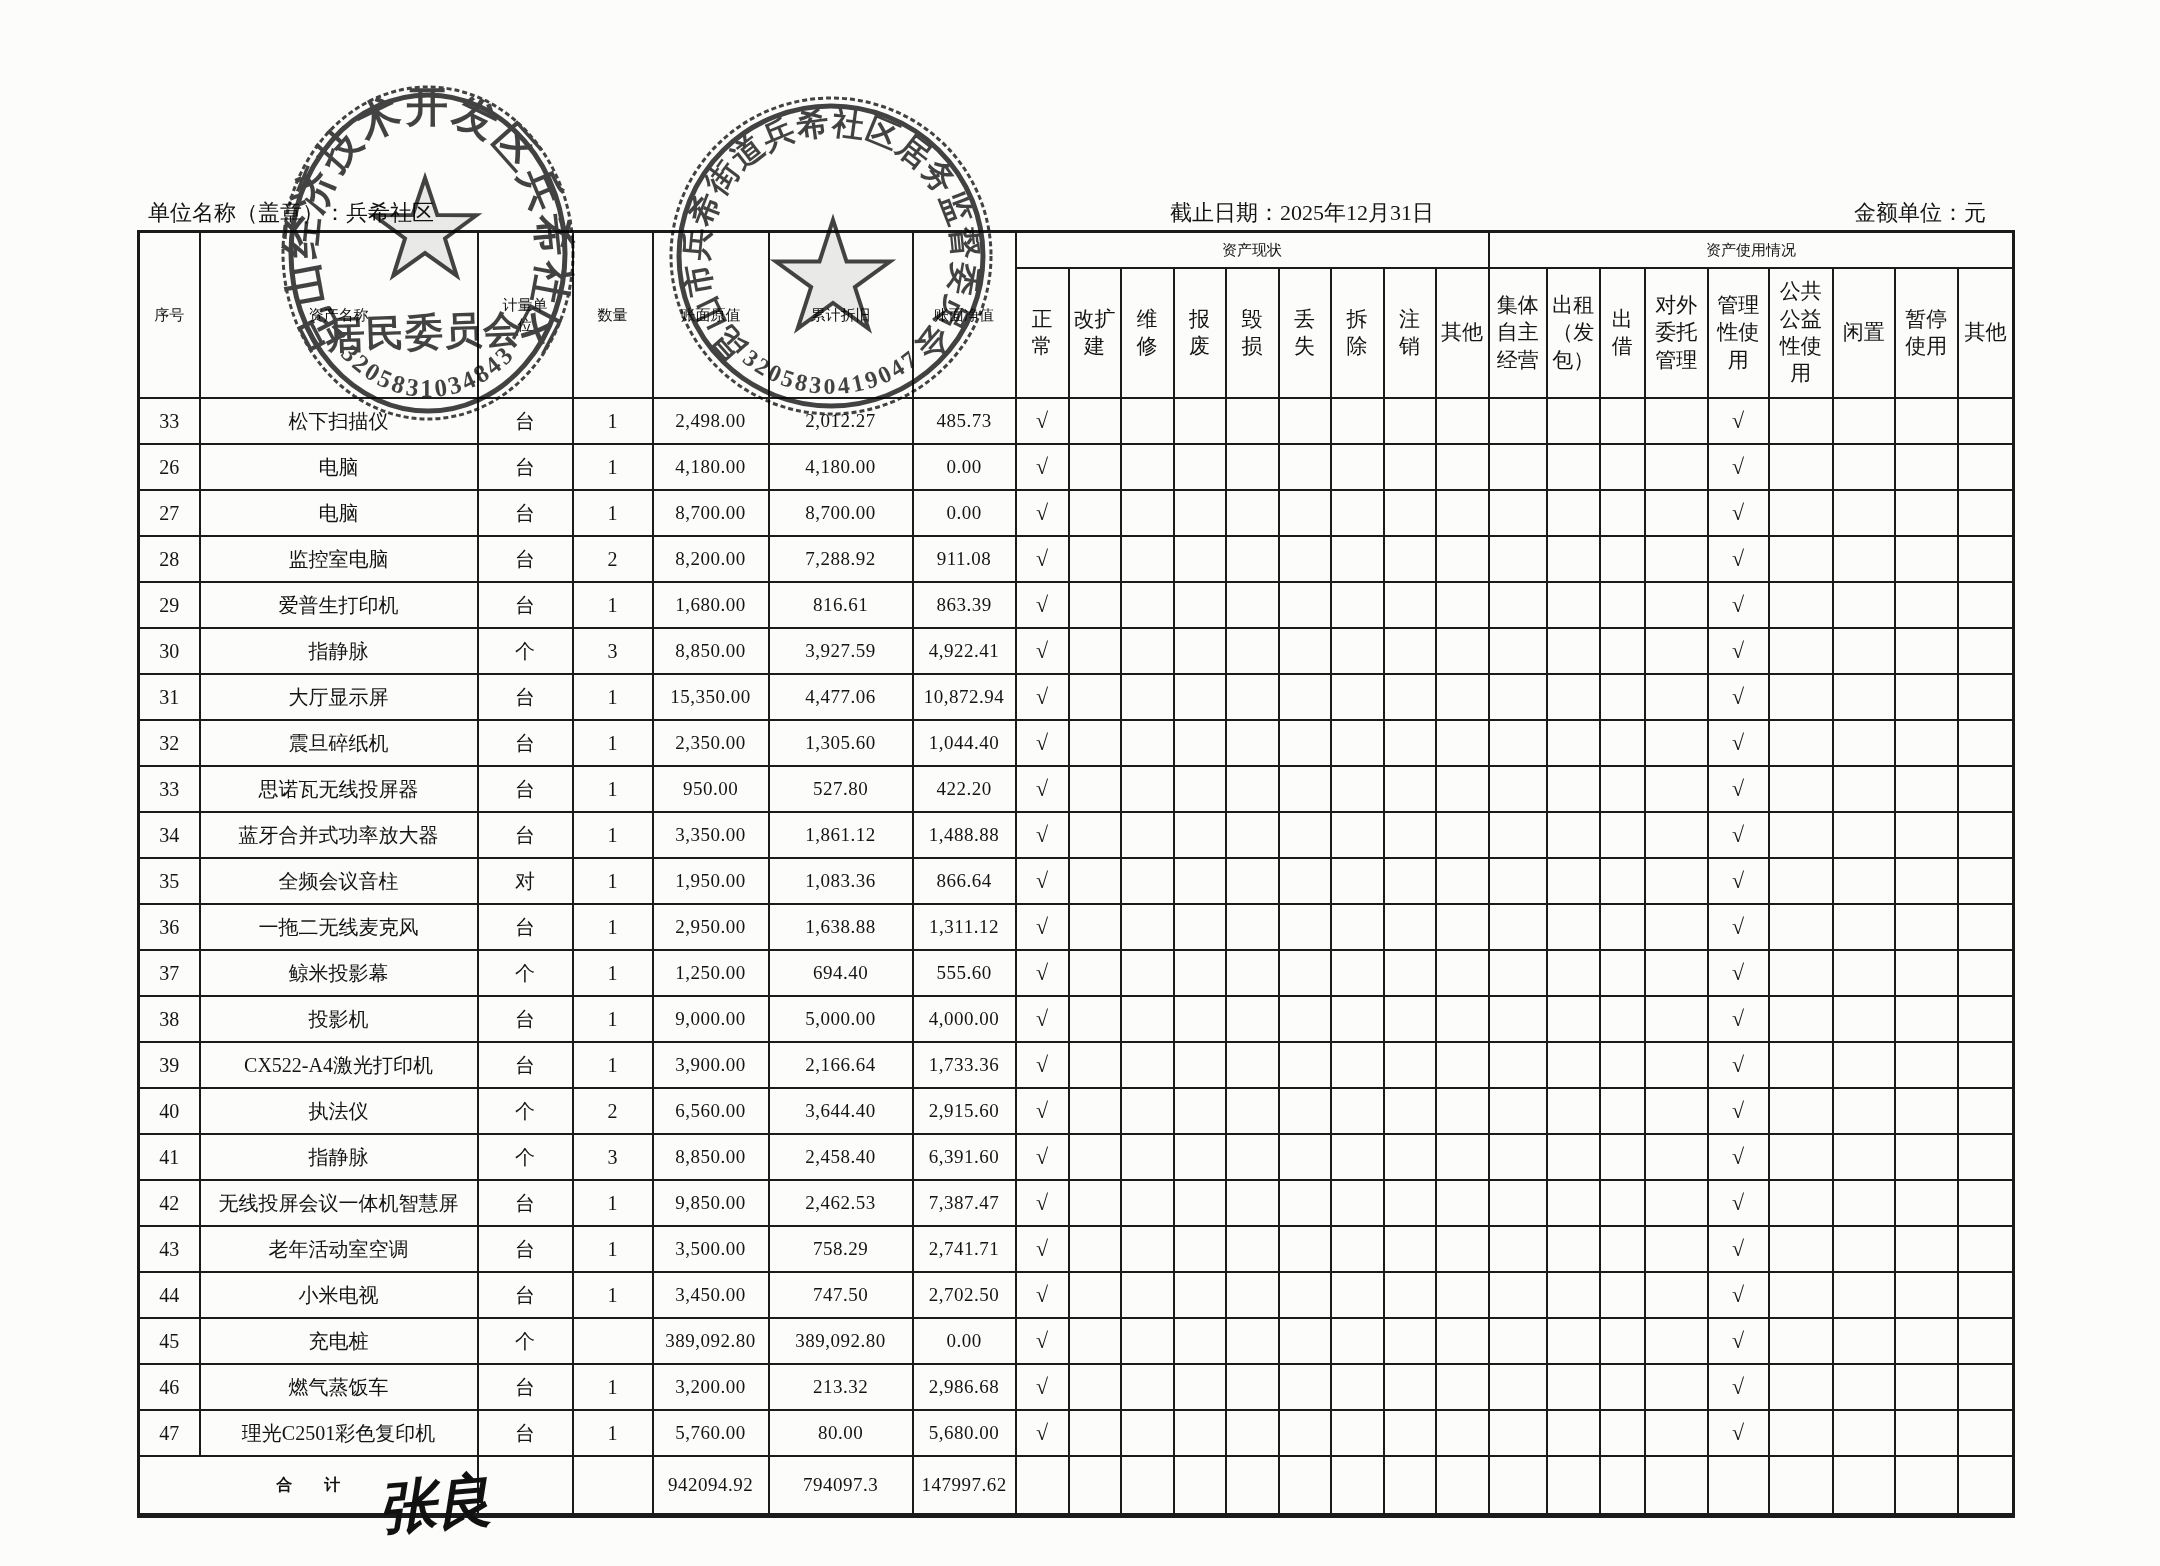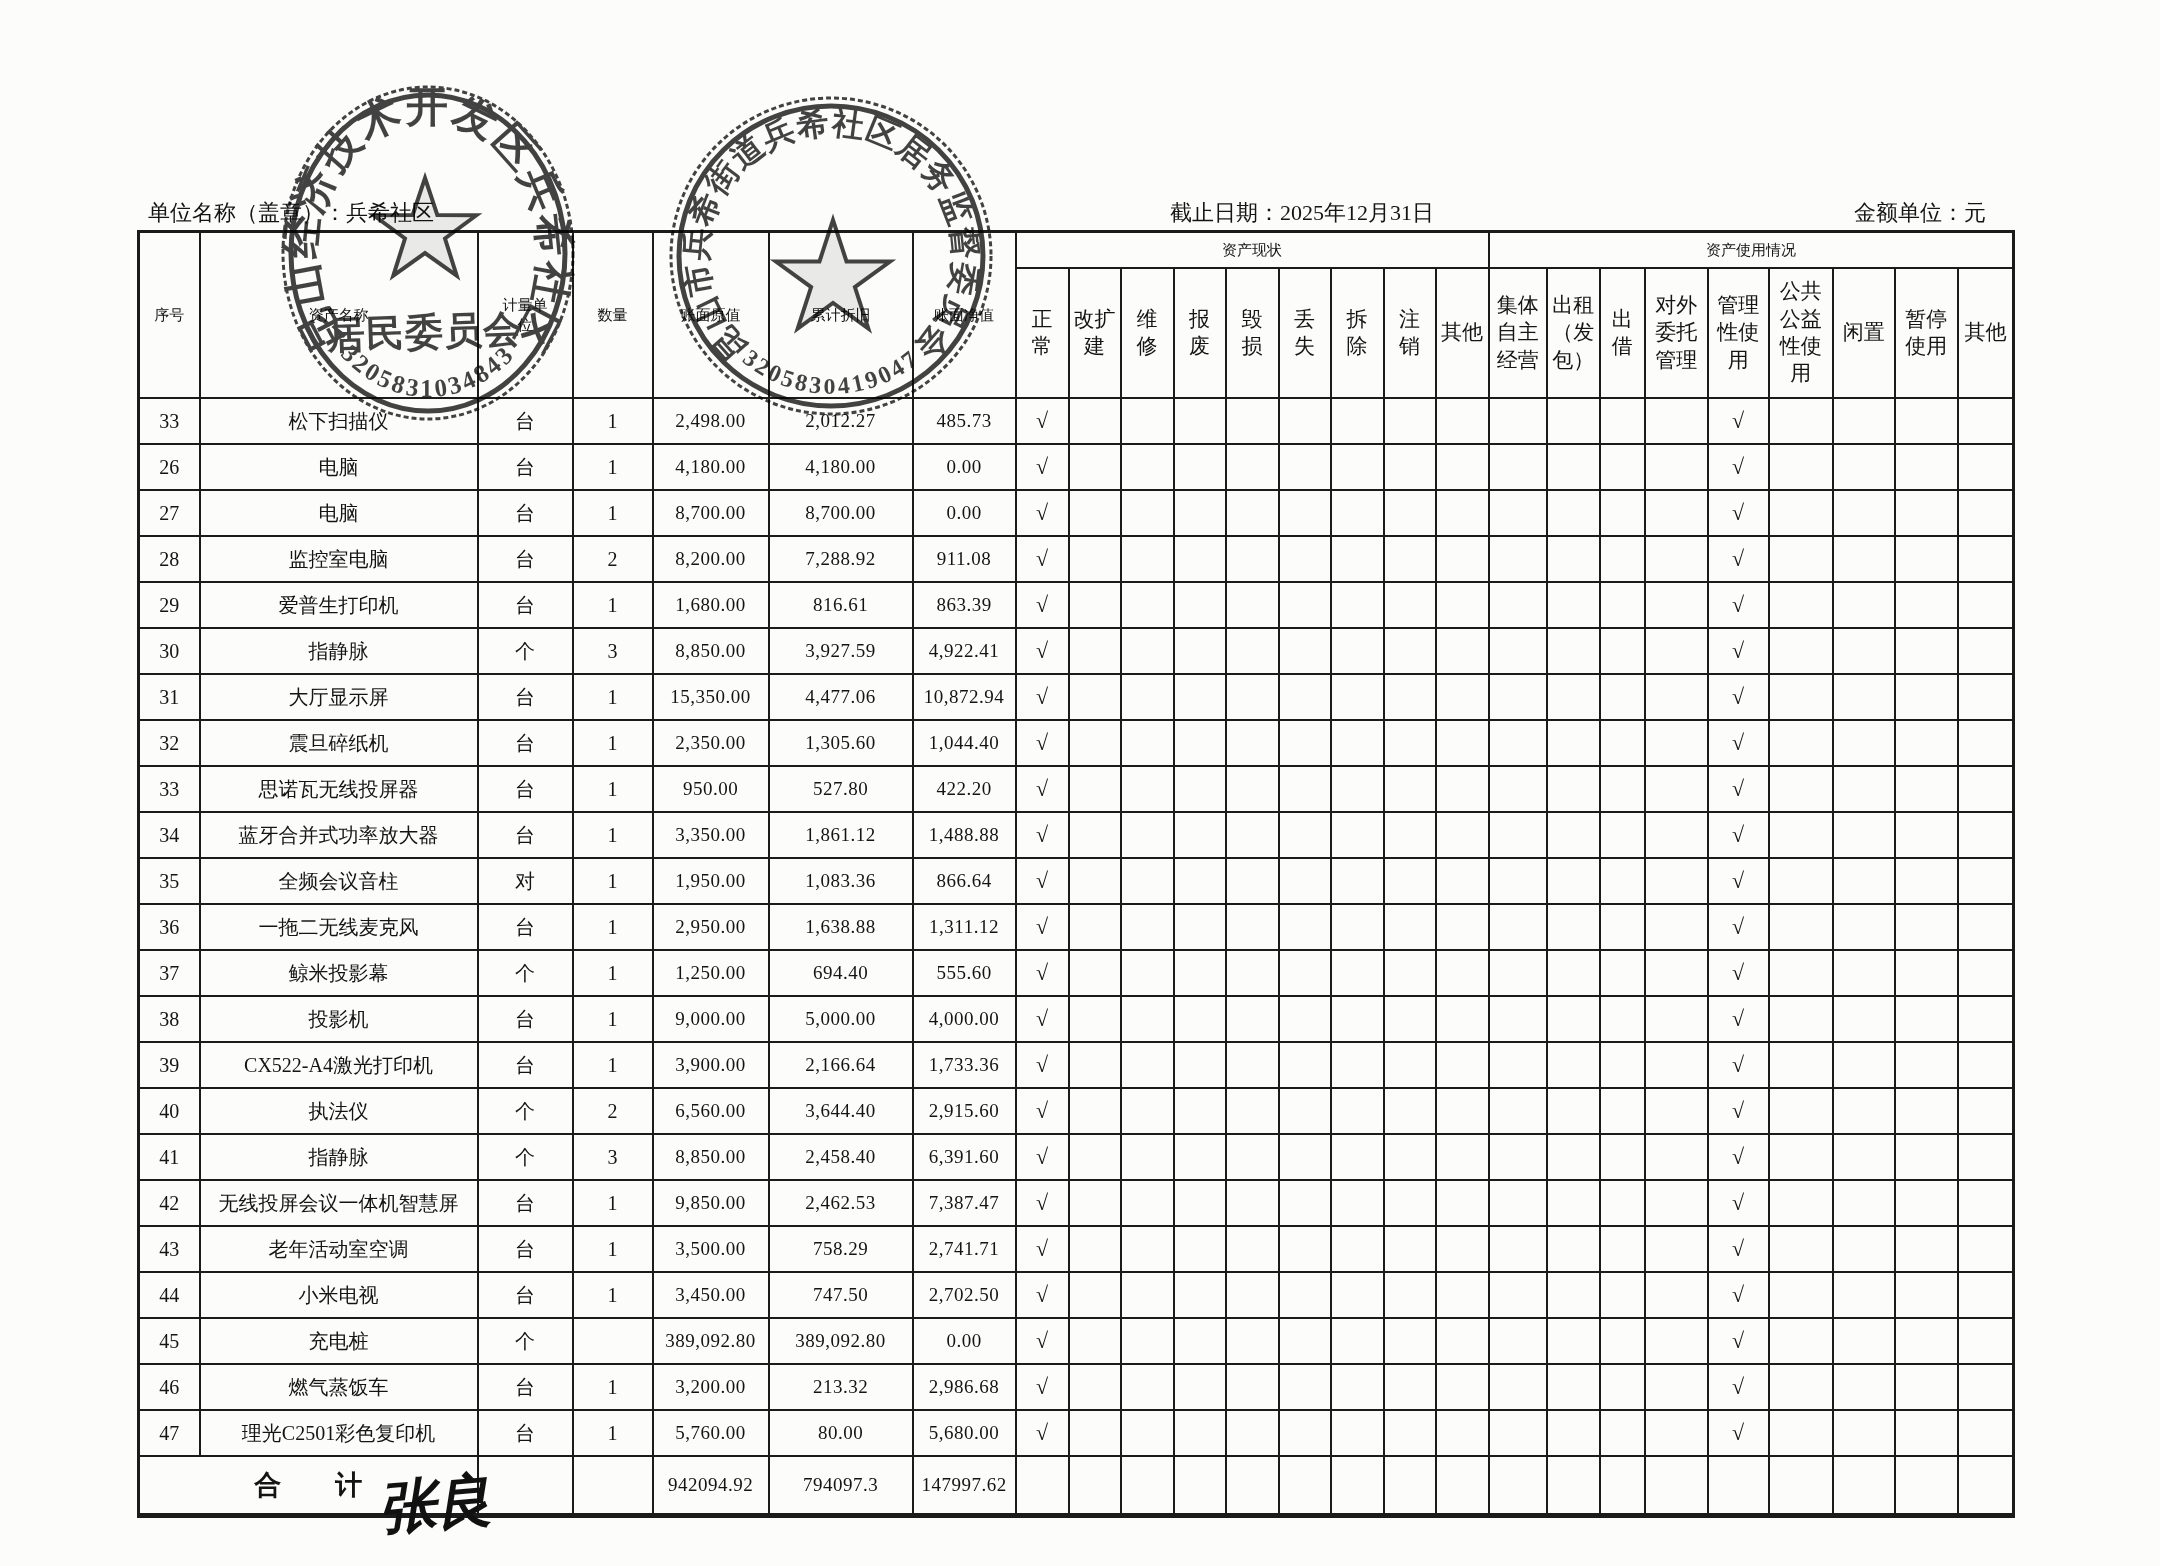--- a/index.html
+++ b/index.html
@@ -24,21 +24,21 @@
     border:2px solid #1b1b1b;text-align:center;vertical-align:middle;
     padding:0;font-weight:normal;overflow:hidden;
   }
   table.asset{border:3px solid #1b1b1b;border-bottom-width:5px;}
   tr.group-row th{height:34px;font-size:15px;}
   tr.sub-row th{height:128px;font-size:21px;line-height:1.3;white-space:pre-line;padding:0 2px;}
   th.main-h{font-size:22px;white-space:pre-line;line-height:1.35;}
   tbody td{height:44px;font-size:20px;}
   td.num{font-size:19px;letter-spacing:0.5px;}
   td.check{font-size:22px;}
-  tr.total-row td{height:56px;font-size:27px;font-weight:700;}
+  tr.total-row td{height:56px;font-size:16px;font-weight:700;}
   tr.total-row td.num{font-size:19px;font-weight:400;font-family:Liberation Serif, serif;}
   .seal{position:absolute;z-index:3;opacity:0.84;mix-blend-mode:multiply;pointer-events:none;}
   .seal text,.seal textPath{fill:#1f1f1f;}
   .signature{
     position:absolute;left:378px;top:1466px;z-index:2;
     font-size:58px;font-weight:700;font-style:italic;letter-spacing:-2px;
     transform:rotate(-5deg);color:#111;
   }
 </style>
 </head>

